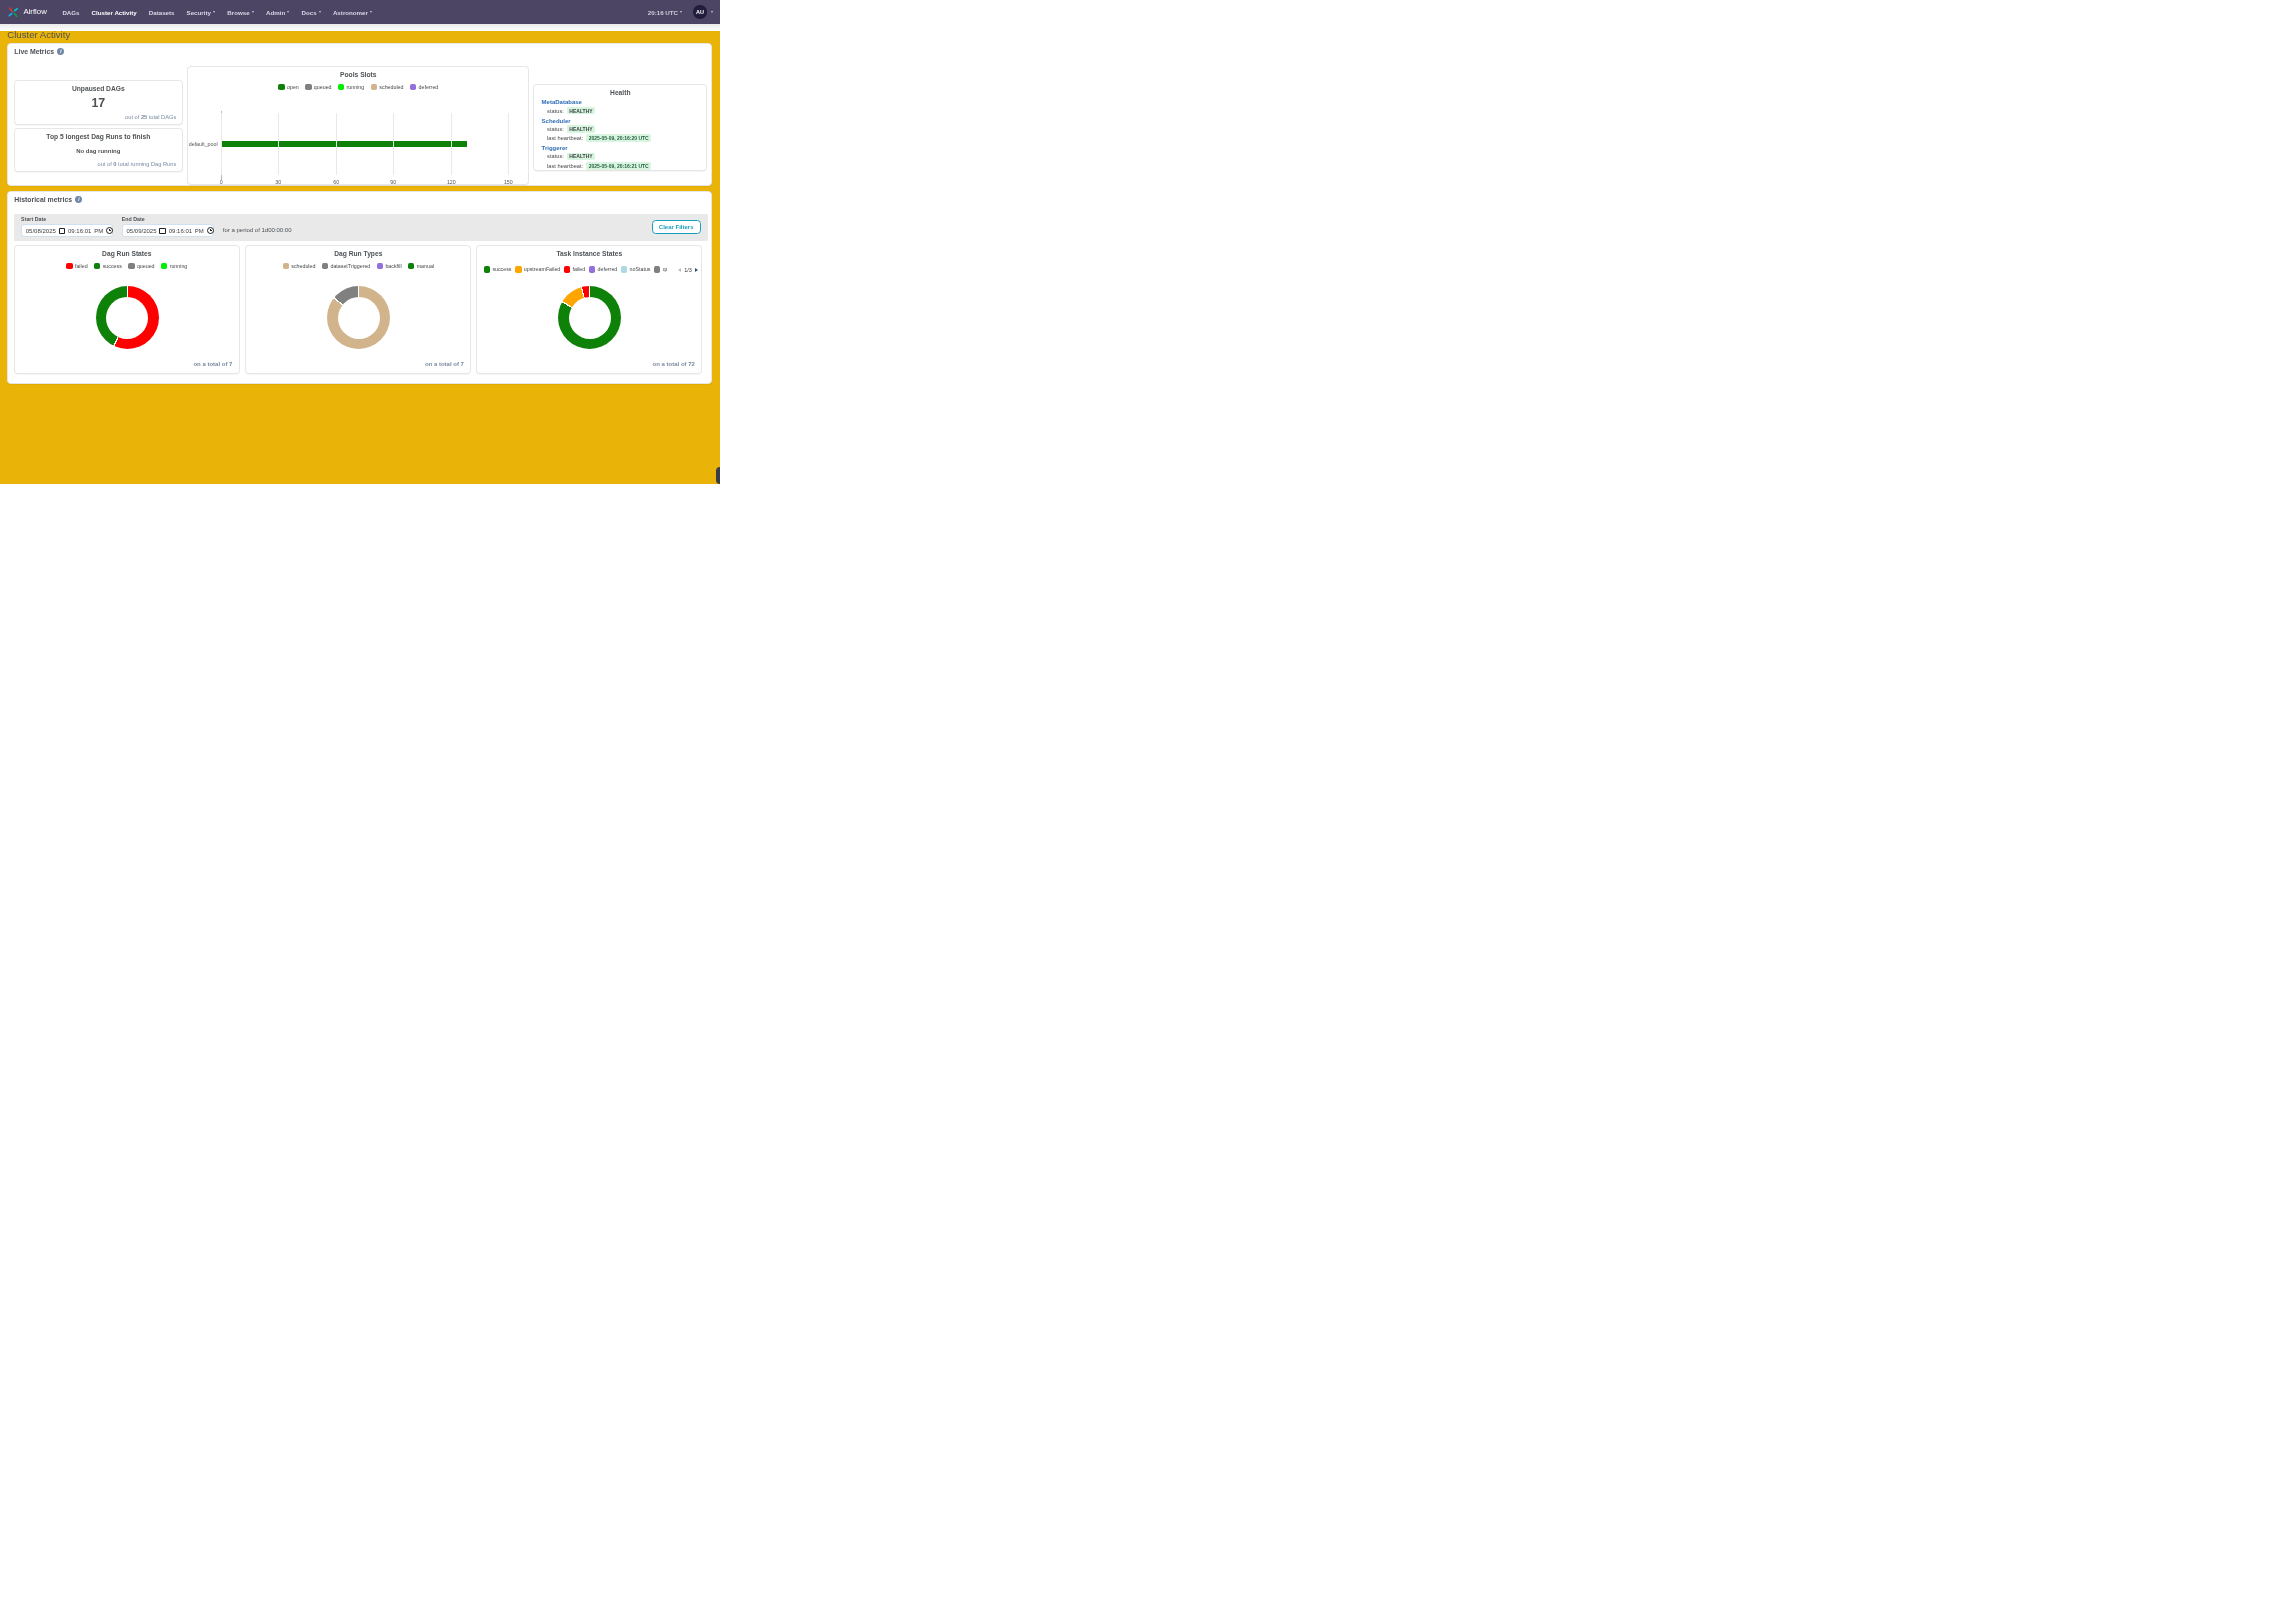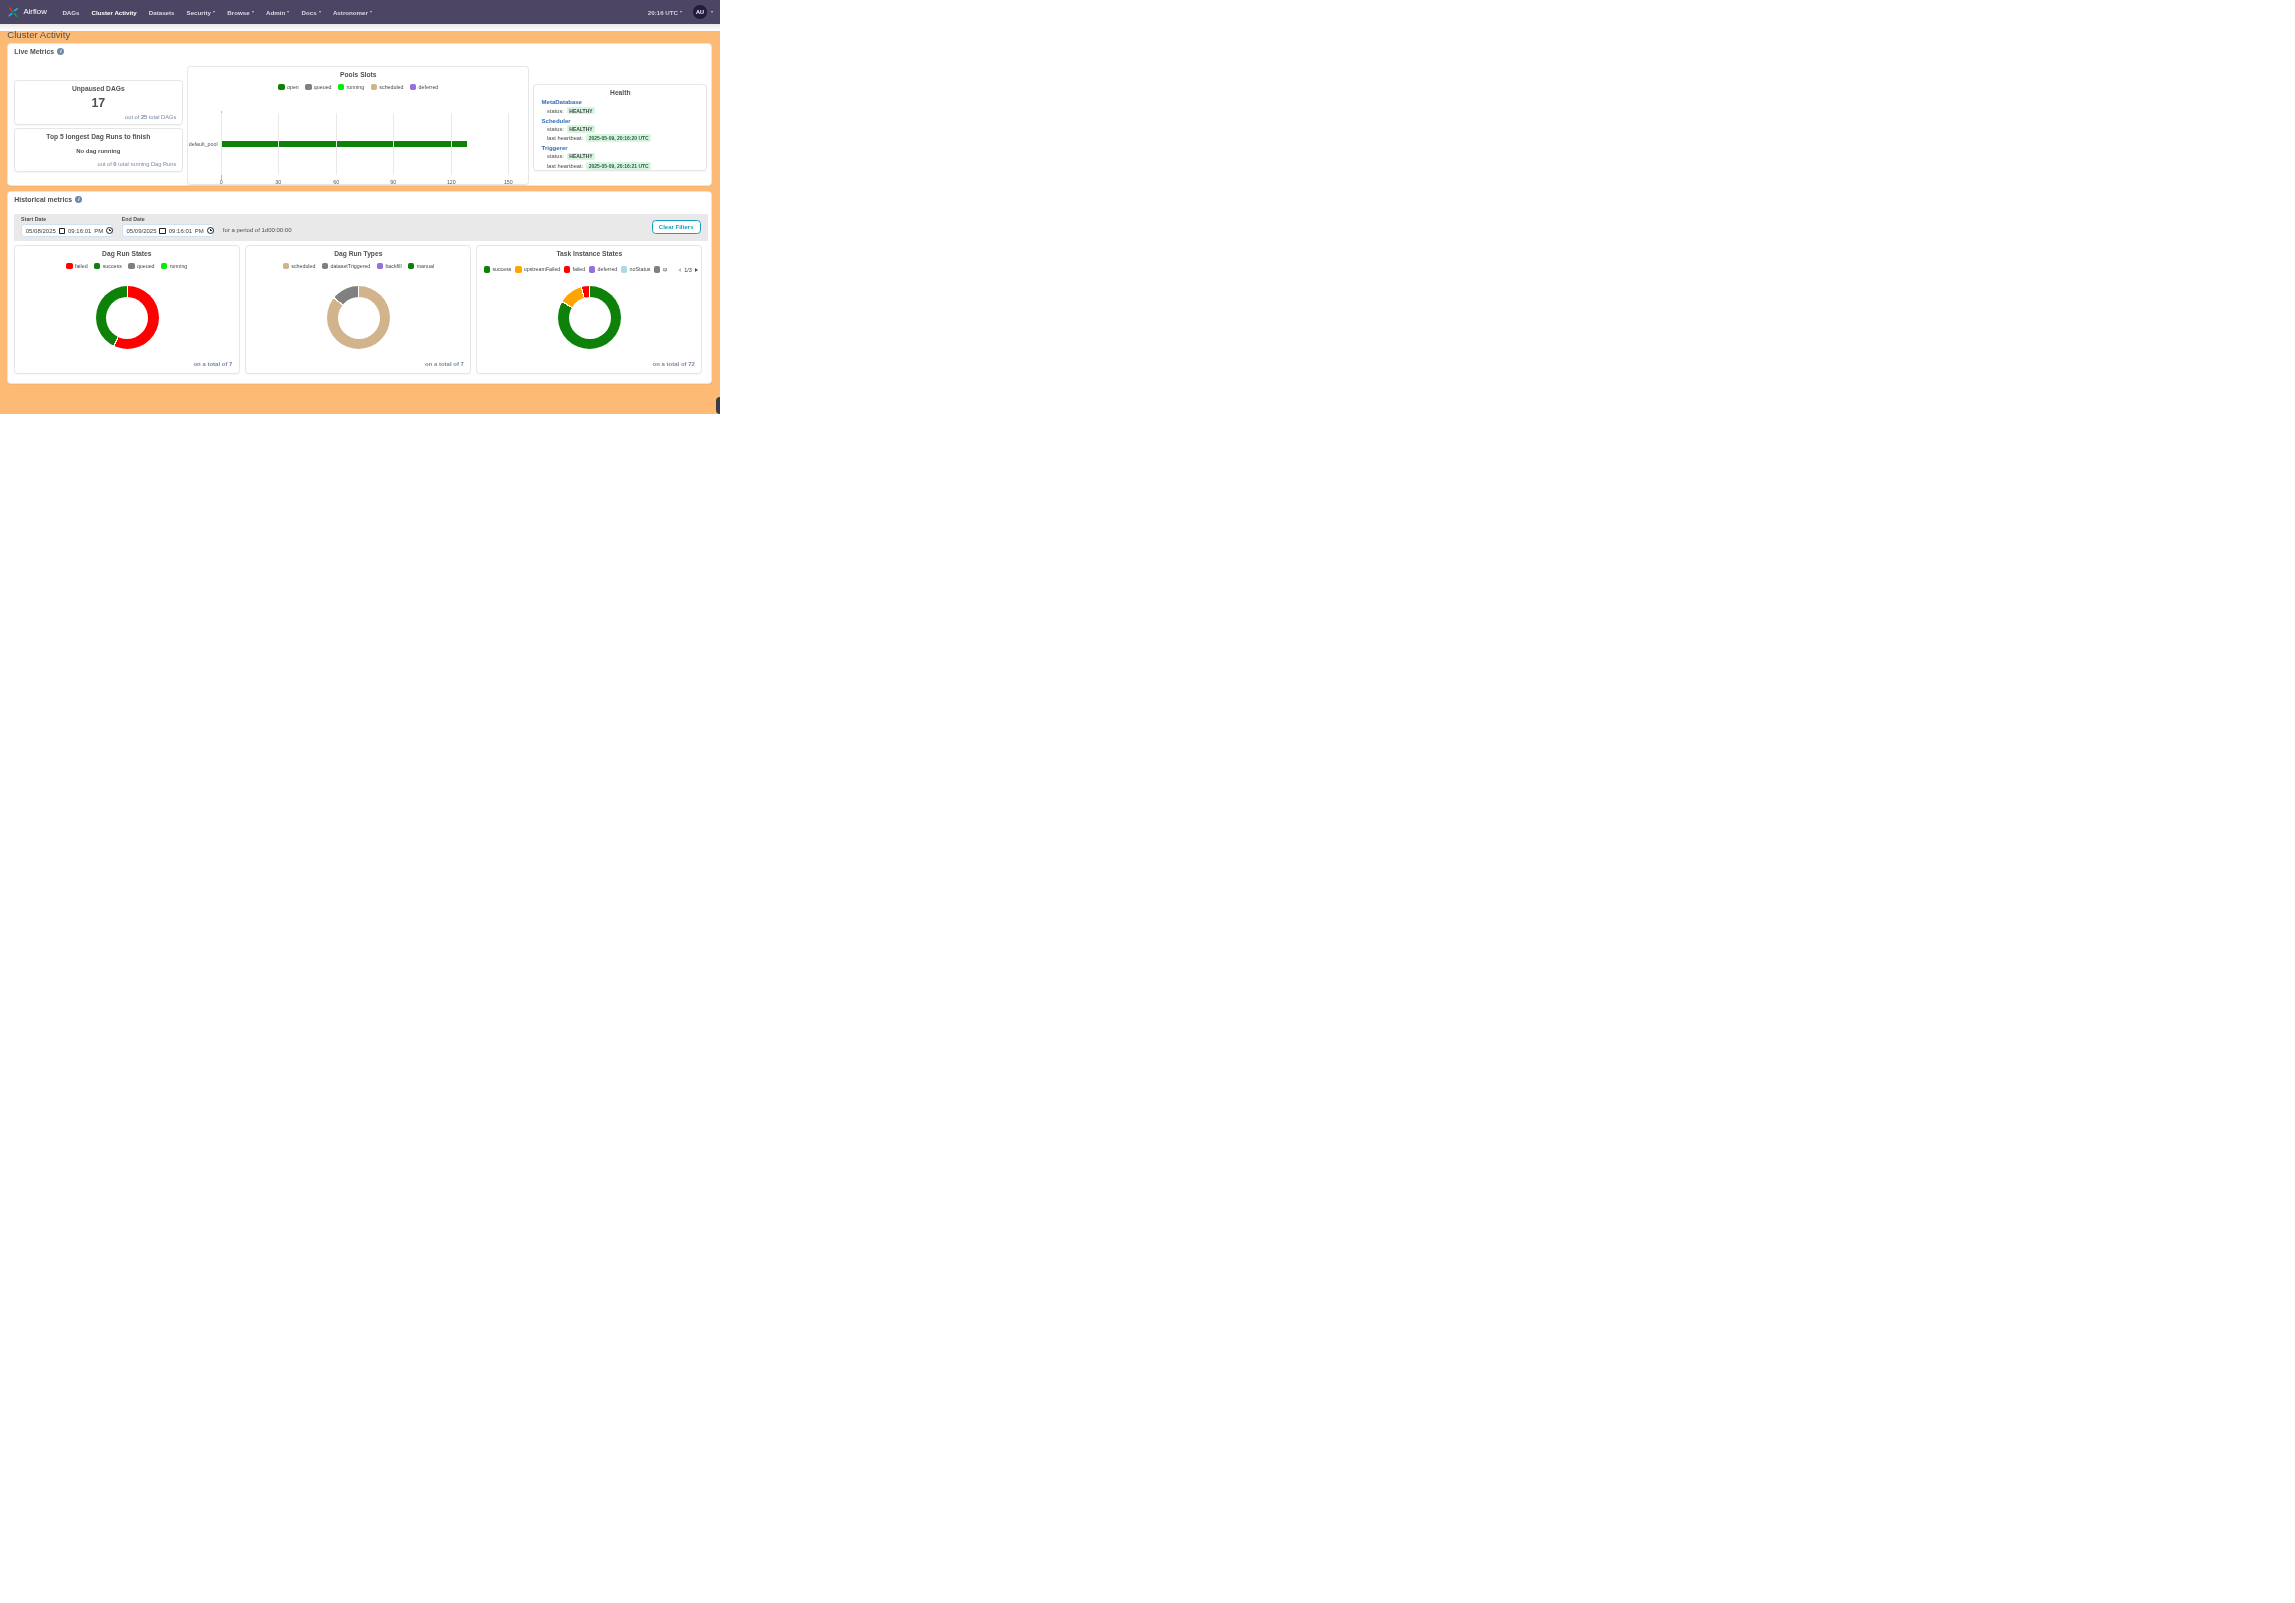--- a/index.html
+++ b/index.html
@@ -1,16 +1,16 @@
 <!DOCTYPE html>
 <html style="font-size:7.3px"><head>
 <meta charset="utf-8">
 <style>
   html,body{margin:0;padding:0;background:#fff;}
-  .app{position:relative;width:720px;height:414px;overflow:hidden;background:#fdba74;
+  .app{position:relative;width:720px;height:484px;overflow:hidden;background:#eab308;
        font-family:"Liberation Sans",sans-serif;}
 
   
   .navbar{position:absolute;left:0;top:0;right:0;height:24px;background:#4c4564;
           display:flex;align-items:center;padding:0 7.3px;box-sizing:border-box;}
   .brand{display:flex;align-items:center;margin-right:15.6px;}
   .brand-name{color:#fff;font-size:7.8px;margin-left:3.7px;}
   #nav-items{display:flex;align-items:center;gap:12px;}
   .nav-item{display:flex;align-items:center;color:#dcd7e6;font-size:6.2px;font-weight:bold;cursor:pointer;}
   .nav-item.active span:first-child{color:#ffffff;}

